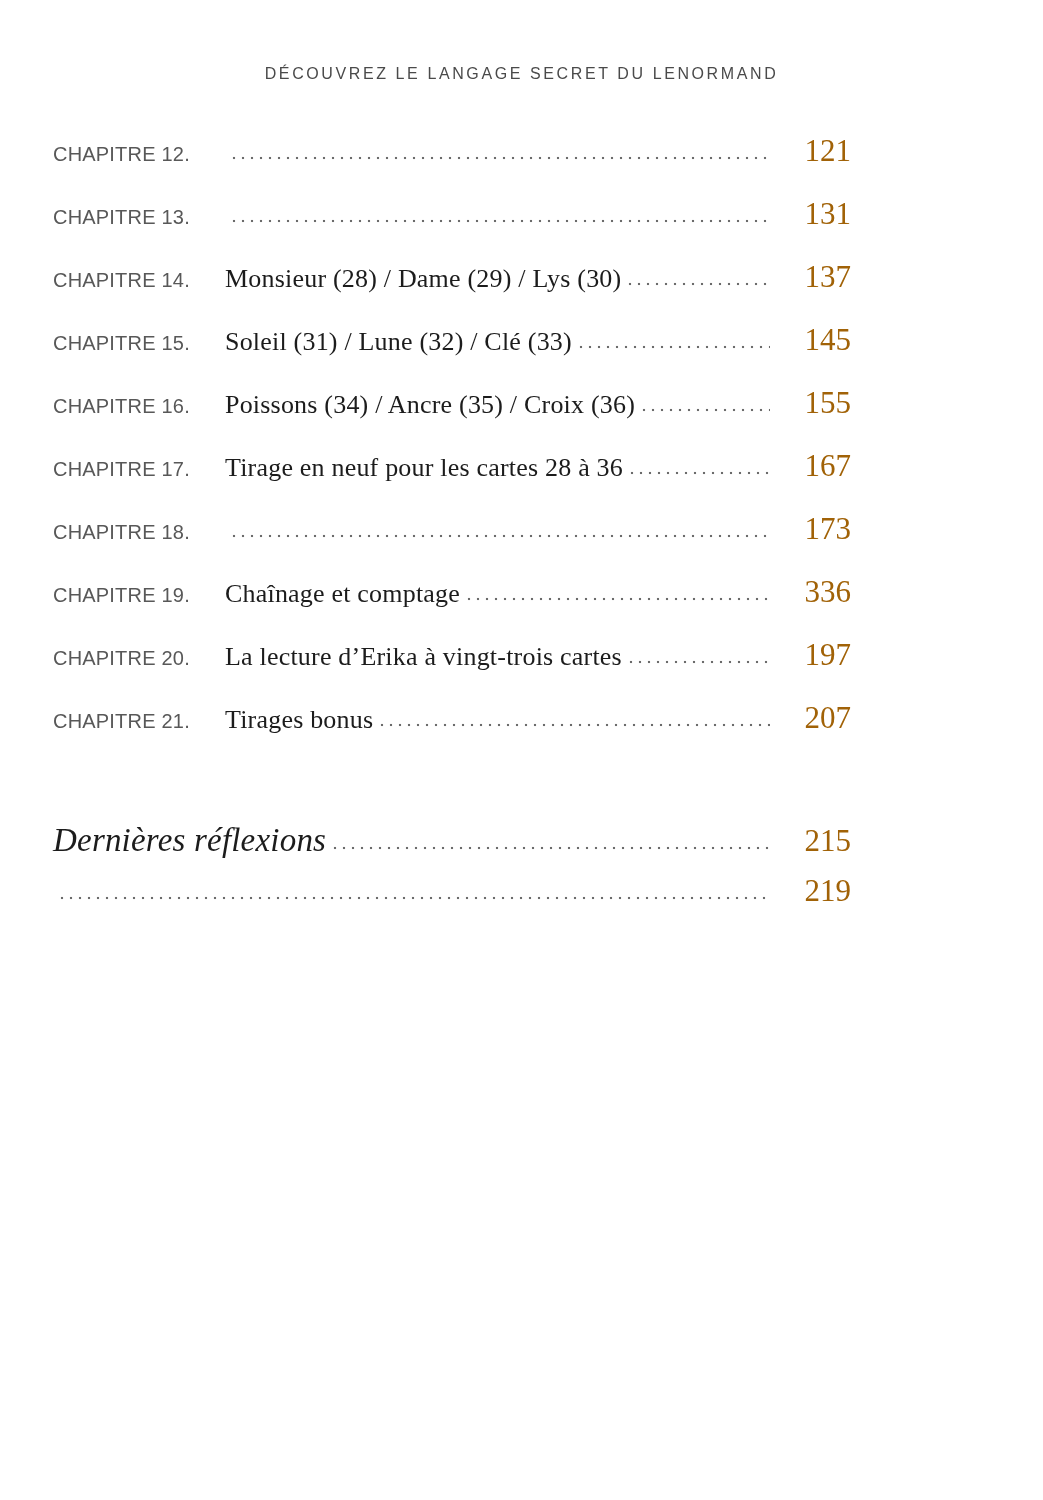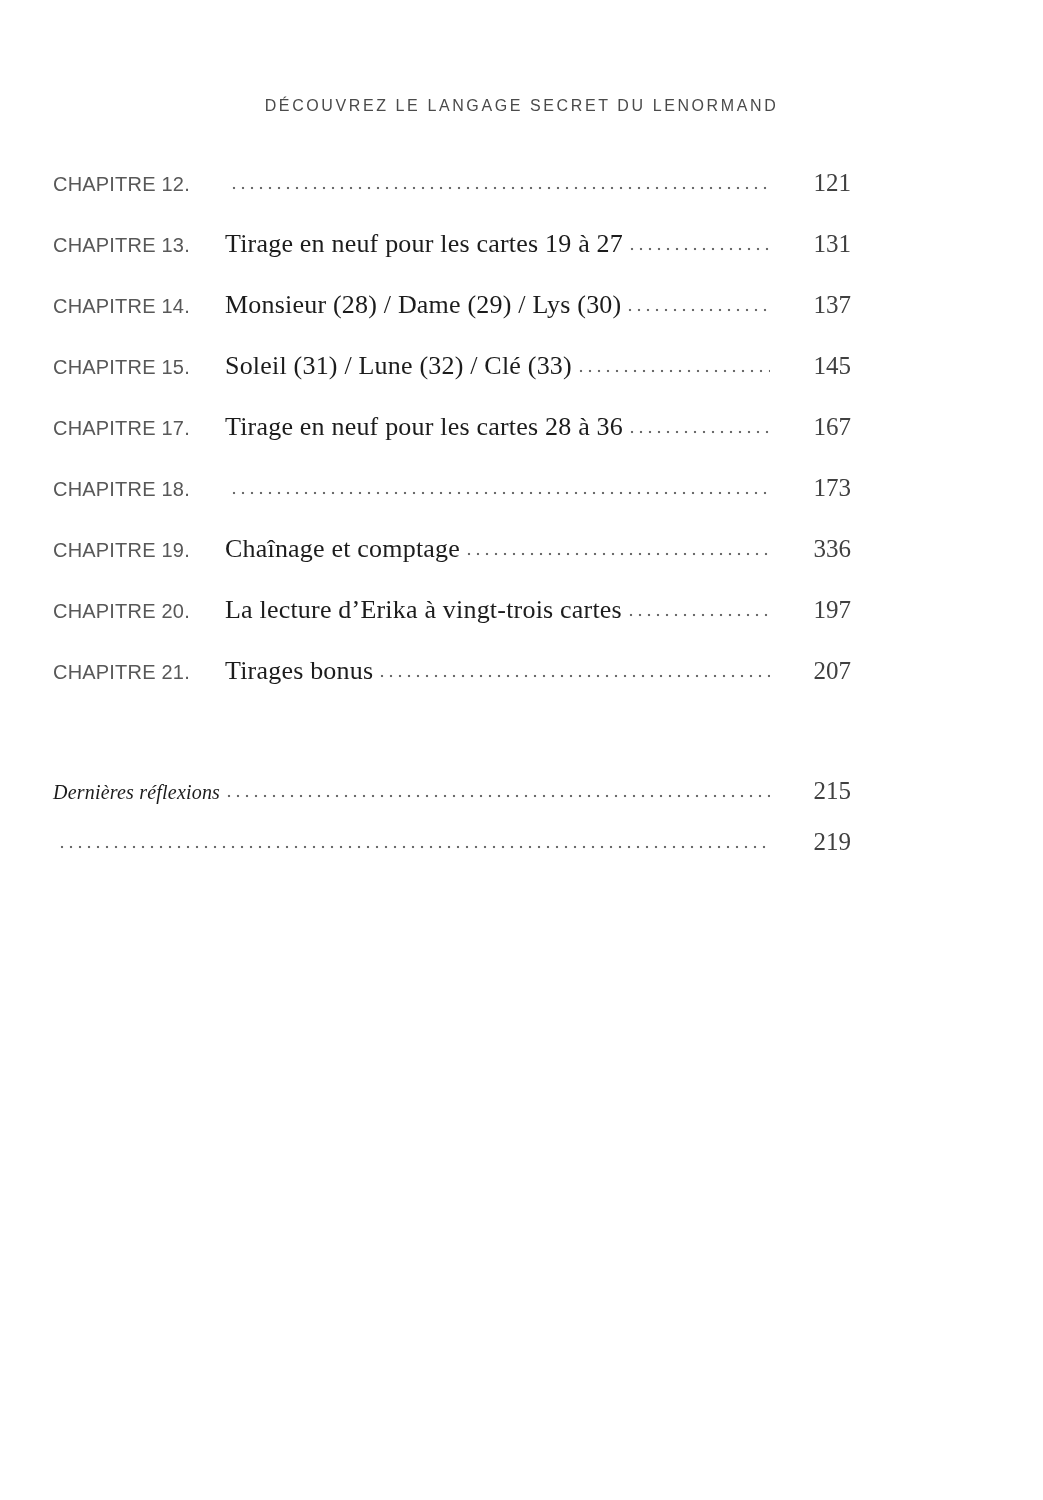--- a/index.html
+++ b/index.html
@@ -8,21 +8,21 @@
     width: 1043px;
     height: 1500px;
     font-family: "Liberation Serif", serif;
     color: #1f1f1f;
     overflow: hidden;
   }
   .page {
     width: 1043px;
     height: 1264px;
     background: #ffffff;
-    padding-top: 96px;
+    padding-top: 64px;
   }
   .running-header {
     text-align: center;
     font-family: "Liberation Sans", sans-serif;
     font-size: 16px;
     line-height: 20px;
     letter-spacing: 2.6px;
     color: #4a4a4a;
   }
   .toc {
@@ -56,36 +56,36 @@
     min-width: 14px;
     height: 6px;
     margin-left: 7px;
     background-image: radial-gradient(circle at 2px 3px, #6b6b6b 1.15px, rgba(0,0,0,0) 1.6px);
     background-size: 9px 6px;
     background-repeat: repeat-x;
     background-position: left bottom;
   }
   .page-num {
     font-family: "Liberation Serif", serif;
-    font-size: 25px;
-    color: #404040;
+    font-size: 31px;
+    color: #a16207;
     width: 81px;
     flex: 0 0 81px;
     text-align: right;
   }
   .back-matter {
     margin-top: 85px;
   }
   .back-matter .row {
     margin-bottom: 16px;
   }
   .bm-title {
     font-family: "Liberation Serif", serif;
     font-style: italic;
-    font-size: 20px;
+    font-size: 33px;
     color: #1c1c1c;
     letter-spacing: 0.2px;
   }
 </style>
 </head>
 <body>
 
 <div class="page">
 
   <div class="running-header">DÉCOUVREZ LE LANGAGE SECRET DU LENORMAND</div>
@@ -93,35 +93,40 @@
   <div class="toc">
 
     <div class="chapters">
       <div class="row">
         <span class="chap-label">CHAPITRE 12.</span>
         <span class="dots"></span>
         <span class="page-num">121</span>
       </div>
       <div class="row">
         <span class="chap-label">CHAPITRE 13.</span>
-        <span class="chap-title">Tirage en neuf pour les cartes 19 à 27</span>
         <span class="dots"></span>
         <span class="page-num">131</span>
       </div>
       <div class="row">
         <span class="chap-label">CHAPITRE 14.</span>
         <span class="chap-title">Monsieur (28) / Dame (29) / Lys (30)</span>
         <span class="dots"></span>
         <span class="page-num">137</span>
       </div>
       <div class="row">
         <span class="chap-label">CHAPITRE 15.</span>
         <span class="chap-title">Soleil (31) / Lune (32) / Clé (33)</span>
         <span class="dots"></span>
         <span class="page-num">145</span>
+      </div>
+      <div class="row">
+        <span class="chap-label">CHAPITRE 16.</span>
+        <span class="chap-title">Poissons (34) / Ancre (35) / Croix (36)</span>
+        <span class="dots"></span>
+        <span class="page-num">155</span>
       </div>
       <div class="row">
         <span class="chap-label">CHAPITRE 17.</span>
         <span class="chap-title">Tirage en neuf pour les cartes 28 à 36</span>
         <span class="dots"></span>
         <span class="page-num">167</span>
       </div>
       <div class="row">
         <span class="chap-label">CHAPITRE 18.</span>
         <span class="dots"></span>

